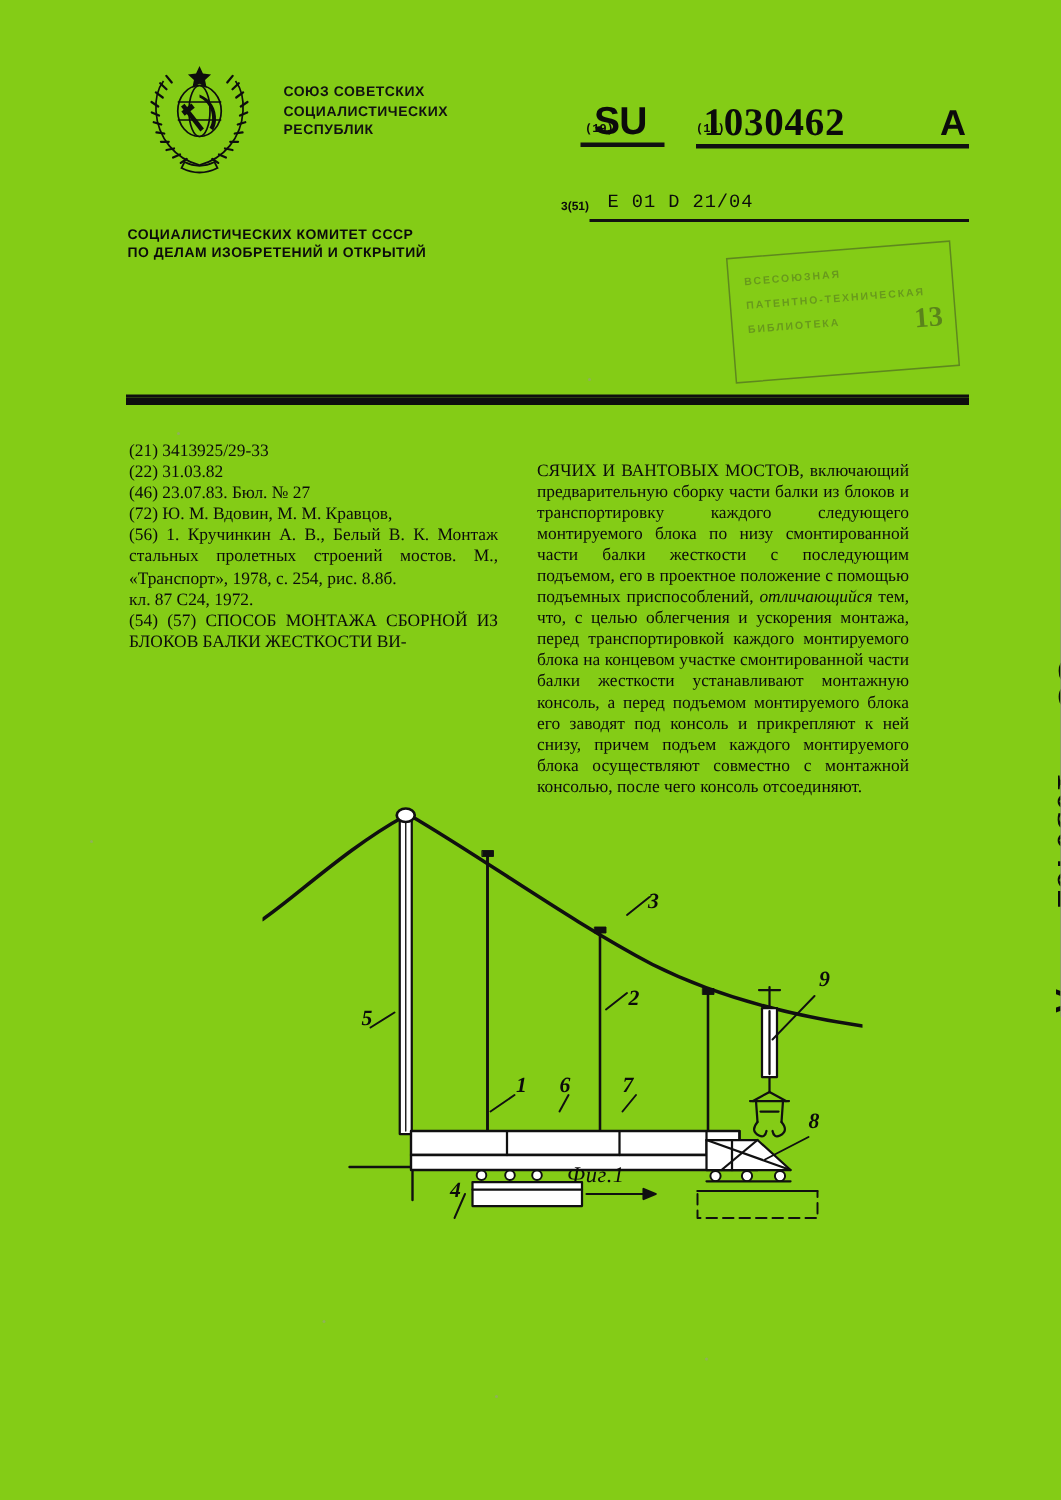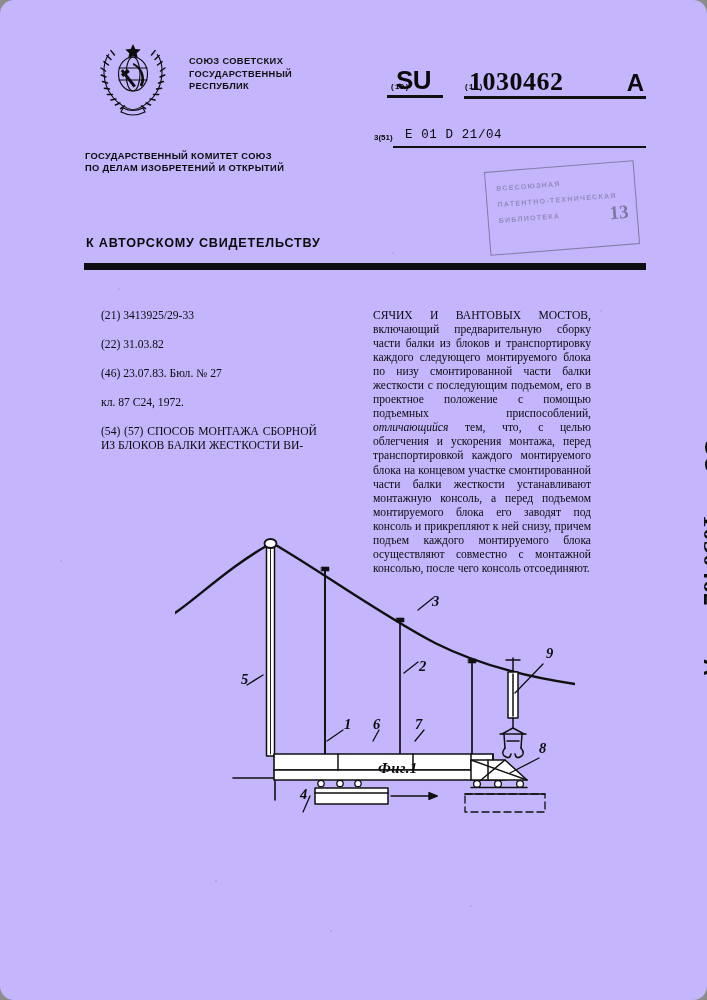--- a/index.html
+++ b/index.html
@@ -4,25 +4,24 @@
 <style>
   html, body {
     margin: 0;
     padding: 0;
     background: #8c8c8c;
   }
   .page {
     position: relative;
     width: 707px;
     height: 1000px;
-    background: #c4b5fd;
+    background: #84cc16;
     overflow: hidden;
     font-family: "Liberation Serif", serif;
     color: #0b0b0b;
-    border-radius: 14px;
   }
 
   
   .emblem {
     position: absolute;
     left: 97px;
     top: 38px;
     width: 72px;
     height: 82px;
   }
@@ -187,27 +186,27 @@
     left: 86px;
     top: 294px;
     width: 246px;
     font-size: 11.6px;
     line-height: 14.1px;
     text-align: justify;
   }
   .col-right {
     position: absolute;
     left: 358px;
-    top: 294px;
+    top: 307px;
     width: 248px;
     font-size: 11.6px;
     line-height: 14.05px;
     text-align: justify;
   }
-  .col-left p, .col-right p { margin: 15px; }
+  .col-left p, .col-right p { margin: 0; }
   .col-right p { text-align: justify; text-align-last: left; }
   .it { font-style: italic; }
   .indent { text-indent: 11px; }
 
   
   .vert {
     position: absolute;
     left: 596px;
     top: 524px;
     width: 280px;
@@ -232,24 +231,24 @@
   .figure {
     position: absolute;
     left: 175px;
     top: 538px;
     width: 400px;
     height: 310px;
   }
   .fig-caption {
     position: absolute;
     left: 378px;
-    top: 760px;
+    top: 776px;
     font-family: "Liberation Serif", serif;
     font-style: italic;
-    font-weight: bold;
+    font-weight: normal;
     font-size: 15px;
     letter-spacing: .4px;
   }
   .lbl {
     position: absolute;
     font-family: "Liberation Serif", serif;
     font-style: italic;
     font-weight: bold;
     font-size: 14.5px;
   }
@@ -289,30 +288,29 @@
       <path d="M36 6 l2.3 5 5.4 .6 -4 3.7 1.1 5.3 -4.8 -2.8 -4.8 2.8 1.1 -5.3 -4 -3.7 5.4 -.6 z" fill="#0d0d0d"></path>
 
       <g fill="none" stroke="#0d0d0d" stroke-width="1.2">
         <path d="M26 70 q10 5 20 0 l2 4 q-12 6 -24 0 z"></path>
       </g>
     </svg>
   </div>
 
   <div class="country">
     <div>СОЮЗ СОВЕТСКИХ</div>
-    <div>ГОСУДАРСТВЕННЫЙ</div>
+    <div>СОЦИАЛИСТИЧЕСКИХ</div>
     <div>РЕСПУБЛИК</div>
   </div>
 
   <div class="committee">
-    <div>ГОСУДАРСТВЕННЫЙ КОМИТЕТ СОЮЗ</div>
+    <div>СОЦИАЛИСТИЧЕСКИХ КОМИТЕТ СССР</div>
     <div>ПО ДЕЛАМ ИЗОБРЕТЕНИЙ И ОТКРЫТИЙ</div>
   </div>
 
-  <div class="doc-sub">К АВТОРСКОМУ СВИДЕТЕЛЬСТВУ</div>
 
   <div class="numline">
     <span class="pfx" style="left:0">(19)</span>
     <span class="su">SU</span>
     <span class="pfx" style="left:74px">(11)</span>
     <span class="num">1030462</span>
     <span class="kind">A</span>
   </div>
   <div class="rule-su"></div>
   <div class="rule-num"></div>
@@ -330,20 +328,22 @@
     <div class="l" style="top:46px">БИБЛИОТЕКА</div>
     <div class="big">13</div>
   </div>
 
   <div class="divider"></div>
 
   <div class="col-left">
     <p>(21)  3413925/29-33</p>
     <p>(22)  31.03.82</p>
     <p>(46)  23.07.83. Бюл. № 27</p>
+    <p>(72)  Ю. М. Вдовин, М. М. Кравцов,</p>
+    <p style="text-align:justify">(56)  1. Кручинкин А. В., Белый В. К. Монтаж стальных пролетных строений мостов. М., «Транспорт», 1978, с. 254, рис. 8.8б.</p>
     <p>кл. 87 С24, 1972.</p>
     <p style="text-align:justify;text-align-last:left">(54) (57)  СПОСОБ МОНТАЖА СБОРНОЙ ИЗ БЛОКОВ БАЛКИ ЖЕСТКОСТИ ВИ-</p>
   </div>
 
   <div class="col-right">
     <p><span>СЯЧИХ И ВАНТОВЫХ МОСТОВ,</span><span> включающий предварительную сборку части балки из блоков и транспортировку каждого следующего монтируемого блока по низу смонтированной части балки жесткости с последующим подъемом, его в проектное положение с помощью подъемных приспособлений, </span><span class="it">отличающийся</span><span> тем, что, с целью облегчения и ускорения монтажа, перед транспортировкой каждого монтируемого блока на концевом участке смонтированной части балки жесткости устанавливают монтажную консоль, а перед подъемом монтируемого блока его заводят под консоль и прикрепляют к ней снизу, причем подъем каждого монтируемого блока осуществляют совместно с монтажной консолью, после чего консоль отсоединяют.</span></p>
   </div>
 
   <div class="vert">
 

